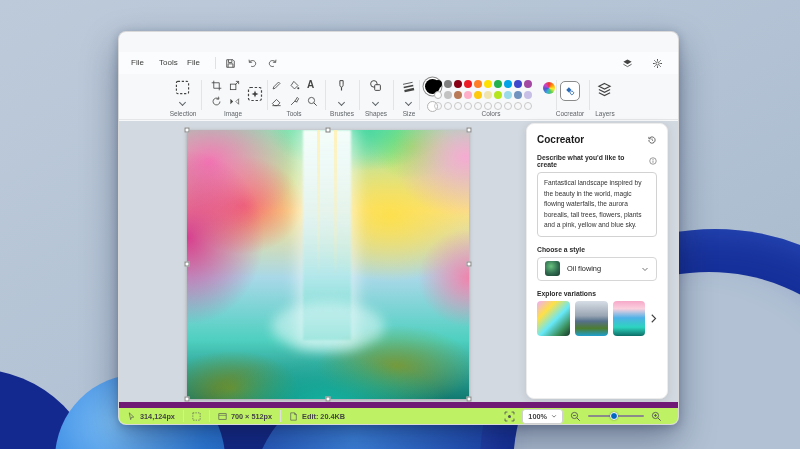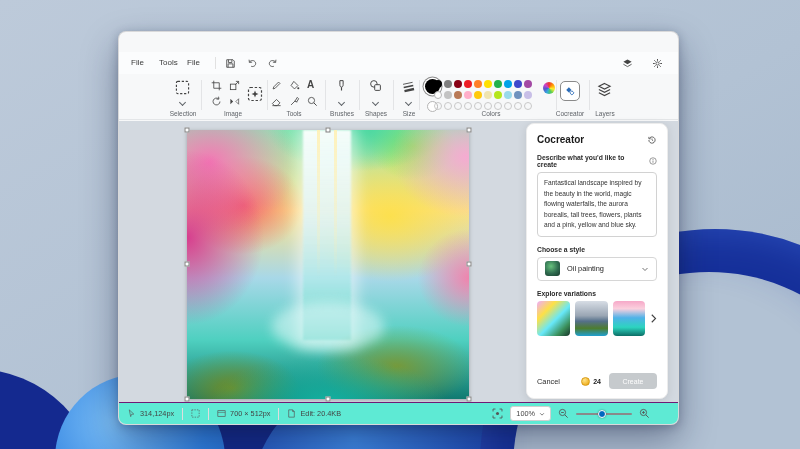--- a/index.html
+++ b/index.html
@@ -101,25 +101,25 @@
   .vt3 { background:linear-gradient(180deg,#f6a8c8 0%,#fbd0de 22%,#4fb2e8 48%,#2dd4bf 75%,#0c6e66 100%); }
   .panel-foot { position:absolute; bottom:9px; left:10px; right:10px; display:flex; align-items:center; justify-content:space-between; }
   .cancel { font-size:7.4px; color:#2b2b2b; }
   .credits { display:flex; align-items:center; gap:3px; margin-left:auto; margin-right:8px; }
   .coin { width:9px; height:9px; border-radius:50%; background:radial-gradient(circle at 35% 30%, #ffe38a, #f0b429 70%, #c98a12 100%); border:1px solid #d89b16; }
   .credit-num { font-size:7px; font-weight:bold; color:#222; }
   .create-btn { width:48px; height:16px; border-radius:4px; background:#c6cacd; color:#fdfdfd; font-size:7px;
     display:flex; align-items:center; justify-content:center; border:none; }
 
   
-  .statusbar { position:absolute; bottom:0; left:0; right:0; height:22px; background:#5eead4; border-top:1px solid #701a75;
-    display:flex; align-items:center; font-size:7.3px; color:#444; }
+  .statusbar { position:absolute; bottom:0; left:0; right:0; height:22px; background:#bef264; border-top:6px solid #701a75;
+    display:flex; align-items:center; font-size:7.3px; color:#444;font-weight:bold; }
   .sb-item { display:flex; align-items:center; gap:4px; padding:0 8px; }
   .sb-sep { width:1px; height:12px; background:#dedede; }
-  .sb-right { margin-left:auto; display:flex; align-items:center; gap:7px; padding-right:28px; }
+  .sb-right { margin-left:auto; display:flex; align-items:center; gap:7px; padding-right:16px; }
   .zoom-box { border:1px solid #d0d0d0; border-radius:3px; height:15px; display:flex; align-items:center; gap:4px; padding:0 5px; background:#fff; }
   .slider { position:relative; width:56px; height:2px; background:#8a8a8a; border-radius:2px; }
   .slider-dot { position:absolute; left:46%; top:50%; width:8px; height:8px; border-radius:50%; background:#0067c0; border:1.5px solid #fff; transform:translate(-50%,-50%); box-shadow:0 0 2px rgba(0,0,0,.4); }
 
   svg { display:block; }
 </style>
 </head>
 <body>
 
 <div>
@@ -356,46 +356,38 @@
             <line x1="8" y1="7" x2="8" y2="11.5" stroke="#666" stroke-width="1.4"></line>
           </svg>
       </div>
       <div class="prompt-box">Fantastical landscape inspired by the beauty in the world, magic flowing waterfalls, the aurora borealis, tall trees, flowers, plants and a pink, yellow and blue sky.</div>
 
       <div class="lab">
           <span>Choose a style</span>
         </div>
       <div class="style-select">
         <span class="style-thumb"></span>
-        <span class="style-text">Oil painting</span>
+        <span class="style-text">Oil flowing</span>
         <svg width="8" height="8" viewBox="0 0 16 16">
             <path d="M3 6 L8 11 L13 6" fill="none" stroke="#444" stroke-width="1.5"></path>
           </svg>
       </div>
 
       <div class="lab">
           <span>Explore variations</span>
         </div>
       <div class="thumbs">
         <span class="vthumb vt1"></span>
         <span class="vthumb vt2"></span>
         <span class="vthumb vt3"></span>
         <svg width="7" height="9" viewBox="0 0 8 12">
             <path d="M2 1 L7 6 L2 11" fill="none" stroke="#444" stroke-width="1.5"></path>
           </svg>
       </div>
 
-      <div class="panel-foot">
-        <span class="cancel">Cancel</span>
-        <span class="credits">
-          <span class="coin"></span>
-          <span class="credit-num">24</span>
-        </span>
-        <button class="create-btn" disabled="">Create</button>
-      </div>
     </div>
   </div>
 
   <div class="statusbar">
     <span class="sb-item">
       <svg width="9" height="9" viewBox="0 0 16 16">
           <path d="M4 1.5 L12 9 L8 9.5 L6.5 13.5 Z" fill="none" stroke="#555" stroke-width="1.2"></path>
         </svg>
       <span>314,124px</span>
     </span>

